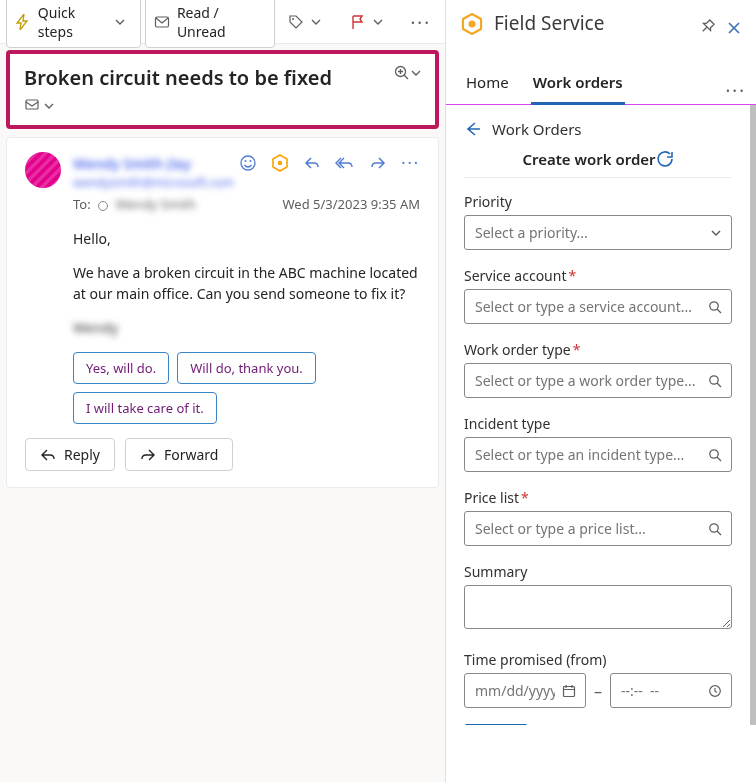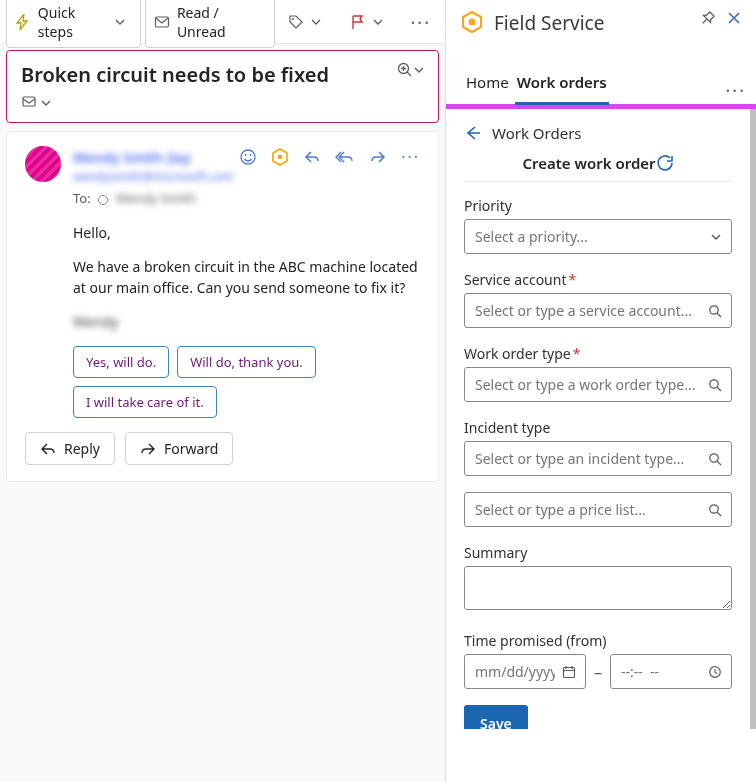--- a/index.html
+++ b/index.html
@@ -11,21 +11,21 @@
   
   .toolbar { display:flex; align-items:center; padding:4px 6px; gap:4px; background:#fff; border-bottom:1px solid #edebe9; height:44px;}
   .tb-btn { display:inline-flex; align-items:center; gap:6px; padding:6px 8px; border:1px solid #d2d0ce; border-radius:4px; background:#fff; font-size:14px; color:#242424; cursor:pointer;}
   .tb-btn.no-border{border:none;}
   .tb-icon{display:inline-flex;align-items:center;justify-content:center;width:18px;height:18px;color:#605e5c;}
   .caret{width:18px;justify-content:center;color:#605e5c;}
   .flag{color:#d13438;}
   .dots{color:#605e5c;font-size:18px;letter-spacing:2px;}
 
   
-  .subject-bar{background:#fff;border:1px solid #be185d;border-radius:4px;margin:6px 6px 8px 6px;padding:10px 14px 10px 14px;}
+  .subject-bar{background:#fff;border:4px solid #be185d;border-radius:4px;margin:6px 6px 8px 6px;padding:10px 14px 10px 14px;}
   .subject-row{display:flex;align-items:flex-start;justify-content:space-between;}
   .subject-title{font-size:20px;font-weight:600;color:#242424;margin:0;flex:1;}
   .zoom{color:#605e5c;display:flex;align-items:center;gap:0px;}
   .subj-actions{margin-top:6px;display:flex;align-items:center;gap:2px;}
 
   
   .msg-card{background:#fff;border:1px solid #edebe9;border-radius:4px;margin:0 6px;padding:14px 18px 16px 18px;}
   .msg-head{display:flex;gap:12px;align-items:flex-start;}
   .avatar{width:36px;height:36px;border-radius:50%;background:#e3008c;position:relative;overflow:hidden;}
   .avatar::after{content:"";position:absolute;inset:0;background:linear-gradient(135deg,rgba(255,255,255,.35) 0 25%,transparent 25% 50%,rgba(255,255,255,.35) 50% 75%,transparent 75%);background-size:10px 10px;opacity:.5;}
@@ -44,27 +44,27 @@
 
   
   .sugg{display:flex;flex-wrap:wrap;gap:8px;margin:6px 0 14px 48px;}
   .sugg-btn{border:1px solid #3b83c7;color:#701a75;background:#fff;border-radius:4px;padding:6px 12px;font-size:13px;cursor:pointer;}
 
   
   .rf{display:flex;gap:10px;}
   .rf-btn{display:flex;align-items:center;gap:8px;border:1px solid #d2d0ce;background:#fff;border-radius:4px;padding:6px 14px;font-size:14px;color:#242424;cursor:pointer;}
 
   
-  .fs-header{display:flex;align-items:flex-start;padding:10px 14px 6px 14px;gap:10px;}
+  .fs-header{display:flex;align-items:flex-end;padding:10px 14px 6px 14px;gap:10px;}
   .fs-logo{width:24px;height:24px;}
   .fs-title{font-size:19px;color:#3b3a39;flex:1;}
   .pin{color:#605e5c;}
   .close-x{color:#3e6db5;font-size:18px;cursor:pointer;}
   .fs-more{position:absolute;right:10px;top:78px;color:#605e5c;font-size:18px;letter-spacing:2px;cursor:pointer;}
-  .tabs{display:flex;gap:4px;padding:30px 18px 0 18px;border-bottom:5px solid #d946ef;}
+  .tabs{display:flex;gap:20px;padding:30px 18px 0 18px;border-bottom:1px solid #d946ef;}
   .tab{padding:0 2px 10px 2px;font-size:15px;color:#242424;cursor:pointer;border-bottom:3px solid transparent; margin-bottom:-1px;}
   .tab.active{border-bottom-color:#2266b3;font-weight:600;}
 
   .wo-page{padding:14px 18px 18px 18px;overflow-y:auto;height:620px;border-right:6px solid rgba(0,0,0,.25);}
   .wo-crumb{display:flex;align-items:center;gap:10px;font-size:15px;color:#323130;margin-bottom:10px;}
   .back-arrow{color:#2266b3;cursor:pointer;}
   .wo-create-row{display:flex;justify-content:center;align-items:center;border-bottom:1px solid #edebe9;padding-bottom:8px;margin-bottom:14px;}
   .wo-create{font-size:15px;font-weight:600;color:#242424;}
   .refresh{color:#2266b3;cursor:pointer;}
 
@@ -209,20 +209,21 @@
               <span style="color:#4f7cd2;letter-spacing:2px;">···</span>
             </div>
           </div>
           <div class="sender-email">wendysmith@microsoft.com</div>
           <div class="to-row">
             <span>
               <span>To:</span>
               <span class="recp-circle"></span>
               <span class="to-name">Wendy Smith</span>
             </span>
+            <span>Wed 5/3/2023 9:35 AM</span>
           </div>
         </div>
       </div>
 
       <div class="msg-body">
         <p>Hello,</p>
         <p>We have a broken circuit in the ABC machine located at   our main office. Can you send someone to fix it?</p>
         <p class="sig">Wendy</p>
       </div>
 
@@ -341,20 +342,21 @@
           <span class="end-icon">
             <svg width="14" height="14" viewBox="0 0 14 14">
                 <circle cx="6" cy="6" r="4.2" fill="none" stroke="#605e5c" stroke-width="1.3"></circle>
                 <path d="M9 9l4 4" stroke="#605e5c" stroke-width="1.3"></path>
               </svg>
           </span>
         </div>
       </div>
       
       <div class="field">
+        <label class="flabel"><span>Price list</span><span class="req">*</span></label>
         <div class="select-wrap">
           <input class="finput" placeholder="Select or type a price list..." style="">
           <span class="end-icon">
             <svg width="14" height="14" viewBox="0 0 14 14">
                 <circle cx="6" cy="6" r="4.2" fill="none" stroke="#605e5c" stroke-width="1.3"></circle>
                 <path d="M9 9l4 4" stroke="#605e5c" stroke-width="1.3"></path>
               </svg>
           </span>
         </div>
       </div>

